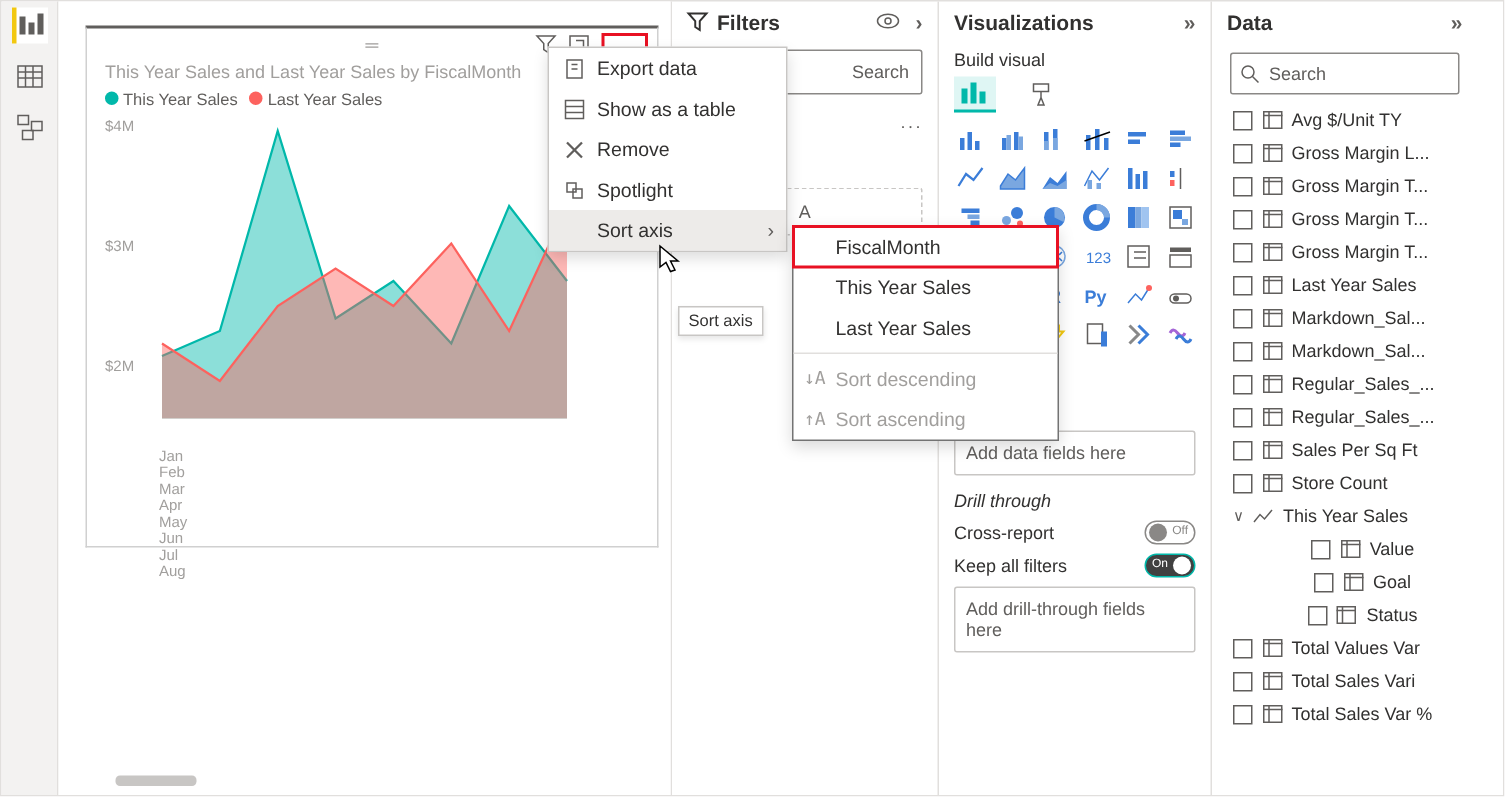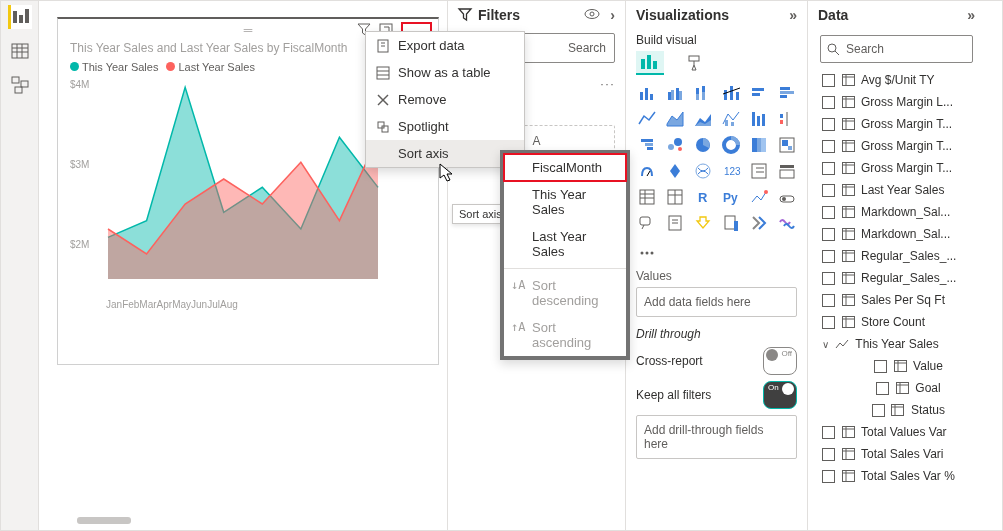--- a/index.html
+++ b/index.html
@@ -12,30 +12,30 @@
   .canvas-inner { margin: 16px 8px 0 18px; border: 1px solid #d0d0d0; border-top: 2px solid #605e5c; padding: 8px 10px 10px 10px; position: relative; height: 348px; }
   .visual-toolbar { position:absolute; top:3px; right:6px; display:flex; gap:8px; align-items:center; }
   .grip { position:absolute; top:4px; left:50%; transform:translateX(-50%); color:#a19f9d; }
   .more-hl { border: 2px solid #e81123; padding: 0 6px; }
   .chart-title { color:#a19f9d; font-size:12px; margin:14px 0 6px 2px; }
   .legend { display:flex; gap:8px; align-items:center; margin:2px 0 6px 2px; font-size:11px; color:#605e5c;}
   .dot { width:9px; height:9px; border-radius:50%; display:inline-block; margin-right:3px; }
   .dot.a { background:#01b8aa; } .dot.b { background:#fd625e; }
   .chart-area { position:relative; height:220px; margin-left:2px; }
   .ylab { position:absolute; left:0; font-size:10px; color:#a19f9d; }
-  .xlabels { display:flex; justify-content:flex-start; width:270px; margin-left:38px; font-size:10px; color:#a19f9d; }
+  .xlabels { display:flex; justify-content:space-between; width:270px; margin-left:38px; font-size:10px; color:#a19f9d;flex-direction:column; }
   svg.plot { position:absolute; left:38px; top:0; }
   .hscroll { position:absolute; bottom:6px; left:38px; width:54px; height:7px; background:#c8c6c4; border-radius:3px; }
   
   .menu { position:absolute; top:30px; left:326px; width:160px; background:#fff; border:1px solid #c8c6c4; box-shadow:0 4px 10px rgba(0,0,0,0.15); z-index:20; }
   .menu .item { display:flex; align-items:center; gap:8px; padding:6px 10px; font-size:13px; cursor:default; position:relative;}
   .menu .item.hover { background:#edebe9; }
   .menu .item .caret { position:absolute; right:8px; color:#605e5c; }
   .tooltip { position:absolute; top:64px; left:86px; background:#fff; border:1px solid #c8c6c4; padding:3px 6px; font-size:11px; box-shadow:0 2px 4px rgba(0,0,0,0.1); z-index:21;}
-  .submenu { position:absolute; top:150px; left:500px; width:130px; background:#fff; border:4px solid #737373; box-shadow:0 4px 10px rgba(0,0,0,0.15); z-index:30; }
+  .submenu { position:absolute; top:150px; left:528px; width:178px; background:#fff; border:1px solid #737373; box-shadow:0 4px 10px rgba(0,0,0,0.15); z-index:30; }
   .submenu .item { padding:6px 10px 6px 28px; font-size:13px; position:relative; }
   .submenu .item.hl { outline:2px solid #e81123; outline-offset:-1px; }
   .submenu .sep { height:1px; background:#e1dfdd; margin:3px 0; }
   .submenu .item.dis { color:#a19f9d; }
   .submenu .sicon { position:absolute; left:7px; top:6px; color:#a19f9d; font-family:monospace; font-size:12px; }
   .cursor { position:absolute; top:162px; left:400px; z-index:25; }
   
   .pane { border-left:1px solid #e1dfdd; display:flex; flex-direction:column; }
   .pane-header { display:flex; justify-content:space-between; align-items:center; padding:6px 10px 4px 10px; font-size:14px; font-weight:600;gap:48px; }
   .pane-header .hicons { display:flex; gap:10px; color:#605e5c; align-items:center;}
@@ -51,21 +51,21 @@
   .viz-body { padding:4px 10px 10px 10px; overflow:hidden; }
   .viz-sub { font-size:12px; margin:2px 0 4px 0; }
   .bv-icons { display:flex; gap:18px; margin:4px 0 8px 0; }
   .bv-icon { width:28px; height:24px; display:flex; align-items:center; justify-content:center; }
   .bv-icon.sel { background:#dff6f4; border-bottom:2px solid #01b8aa; }
   .viz-grid { display:grid; grid-template-columns: repeat(6, 22px); gap:6px 6px; }
   .viz-grid .vc { width:22px; height:20px; display:flex; align-items:center; justify-content:center; color:#3b3a39; }
   .sec-label { font-size:12px; color:#605e5c; margin:10px 0 4px 0; }
   .dropzone { border:1px solid #c8c6c4; border-radius:2px; padding:7px 7px; color:#605e5c; font-size:12px; }
   .toggle-row { display:flex; justify-content:space-between; align-items:center; margin:6px 0; font-size:12px; }
-  .toggle { width:34px; height:28px; border-radius:8px; position:relative; border:1px solid #8a8886; }
+  .toggle { width:34px; height:16px; border-radius:8px; position:relative; border:1px solid #8a8886; }
   .toggle .knob { position:absolute; top:1px; width:12px; height:12px; border-radius:50%; }
   .toggle.off { background:#fff; } .toggle.off .knob{ left:2px; background:#8a8886;}
   .toggle .lab { position:absolute; font-size:8px; top:1px; }
   .toggle.off .lab { right:4px; color:#8a8886;}
   .toggle.on { background:#404040; border-color:#01b8aa;text-align:right;} .toggle.on .knob{ right:2px; background:#fff;}
   .toggle.on .lab { left:4px; color:#fff;}
   
   .data-pane { width:178px; }
   .data-body { padding:4px 4px; overflow:hidden; }
   .dsearch { margin:4px 8px 6px 8px; border:1px solid #8a8886; border-radius:2px; height:28px; display:flex; align-items:center; gap:6px; padding:0 6px; color:#605e5c; }

